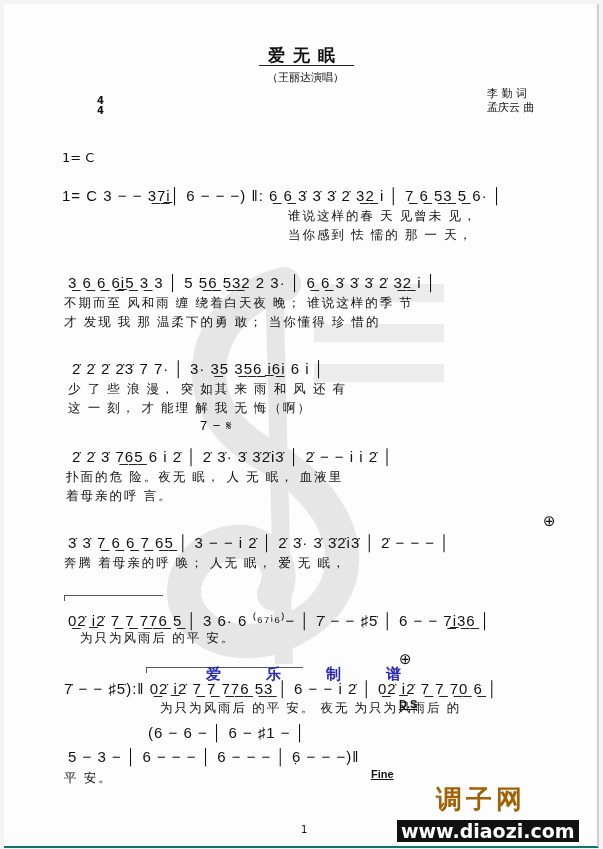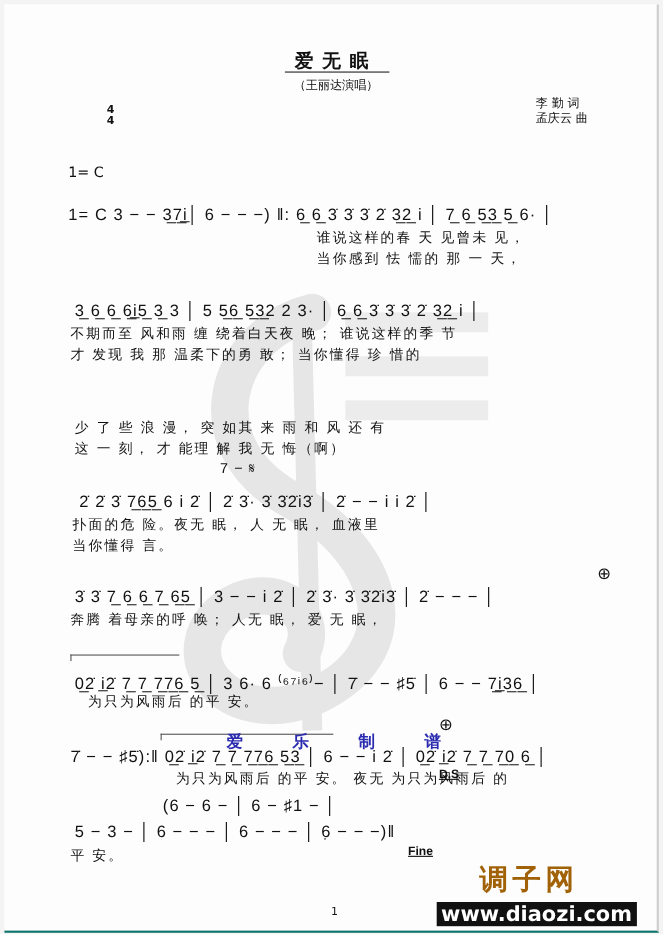--- a/index.html
+++ b/index.html
@@ -27,21 +27,21 @@
     left:0; width:603px; top:66px; text-align:center;
     font-family:"DejaVu Serif", serif; font-size:11px;
   }
   .credit { font-family:"DejaVu Serif", serif; font-size:11px; left:483px; }
   .key { font-size:13px; left:58px; top:98px;margin-top:48px; }
   .timesig { left:93px; top:92px; font-size:10px; font-weight:bold; line-height:10px; text-align:center; }
   .line {
     font-family:"Liberation Sans", sans-serif; font-size:15px; letter-spacing:1px;
   }
   .lyric {
-    font-family:Liberation Sans, sans-serif; font-size:12.5px; letter-spacing:2px;
+    font-family:Liberation Serif, serif; font-size:12.5px; letter-spacing:2px;
   }
   .annot { font-family:"Liberation Sans", sans-serif; font-size:11px; font-weight:bold;text-decoration:underline; }
   .blue { color:#2b2bb0; font-family:"DejaVu Serif", serif; font-size:15px; font-weight:bold; }
   .logo-cn { font-family:"DejaVu Sans", sans-serif; font-weight:bold; font-size:26px; letter-spacing:4px; color:#a16207; }
   .logo-url {
     font-family:"DejaVu Sans", sans-serif; font-weight:bold; font-size:19px;
     background:#111; color:#fff; padding:0 4px; letter-spacing:0px;
   }
   .pageno { font-size:10px; }
   .coda { font-size:15px; }
@@ -72,27 +72,28 @@
 
 
   <div class="abs line" style="left:58px; top:183px">1= C 3 − − 3̲7̲i̲│ 6 − − −) ‖: 6̲ 6̲ 3̇ 3̇ 3̇ 2̇ 3̲2̲ i │ 7̲ 6̲ 5̲3̲ 5̲ 6· │</div>
   <div class="abs lyric" style="left:284px; top:204px">谁说这样的春    天 见曾未   见，</div>
   <div class="abs lyric" style="left:284px; top:223px">当你感到  怯  懦的 那  一  天，</div>
 
   <div class="abs line" style="left:64px; top:270px">3̲ 6̲ 6̲ 6̲i̲5̲ 3̲ 3   │ 5  5̲6̲ 5̲3̲2  2 3· │ 6̲ 6̲ 3̇ 3̇ 3̇ 2̇ 3̲2̲ i │</div>
   <div class="abs lyric" style="left:60px; top:291px">不期而至 风和雨  缠 绕着白天夜 晚；   谁说这样的季   节</div>
   <div class="abs lyric" style="left:60px; top:310px">才  发现 我  那 温柔下的勇    敢；   当你懂得  珍  惜的</div>
 
+  <div class="abs line" style="left:68px; top:356px">2̇  2̇  2̇  2̇3̇ 7  7· │ 3·  3̲5 3̲5̲6̲ i̲6̲i  6  i │</div>
   <div class="abs lyric" style="left:64px; top:377px">少 了 些 浪      漫，   突  如其 来  雨 和  风 还  有</div>
   <div class="abs lyric" style="left:64px; top:396px">这    一      刻，     才  能理 解  我 无  悔（啊）</div>
   <div class="abs line" style="left:196px; top:414px; font-size:13px">7 − 𝄋</div>
 
   <div class="abs line" style="left:68px; top:444px">2̇ 2̇ 3̇ 7̲6̲5̲ 6  i 2̇ │ 2̇ 3̇·   3̇   3̇2̇i3̇ │ 2̇  −  −  i i 2̇ │</div>
   <div class="abs lyric" style="left:62px; top:465px">扑面的危    险。夜无   眠，       人 无   眠，        血液里</div>
-  <div class="abs lyric" style="left:62px; top:484px">当你懂得    言。</div>
+  <div class="abs lyric" style="left:62px; top:484px">着母亲的呼    言。</div>
 
   <div class="abs coda" style="left:539px; top:508px">⊕</div>
   <div class="abs line" style="left:64px; top:530px">3̇ 3̇  7̲ 6̲ 6̲ 7̲ 6̲5̲ │ 3 − − i 2̇ │ 2̇ 3̇·  3̇  3̇2̇i3̇ │ 2̇ − − − │</div>
   <div class="abs lyric" style="left:60px; top:551px">奔腾 着母亲的呼    唤；     人无  眠，      爱 无    眠，</div>
 
   <div class="abs" style="left:60px; top:591px; width:98px; border-top:1px solid #555; height:5px; border-left:1px solid #555;"></div>
   <div class="abs line" style="left:64px; top:606px">0̲2̇ i̲2̇ 7̲ 7̲ 7̲7̲6̲ 5̲ │ 3  6·   6 ⁽⁶⁷ⁱ⁶⁾−  │ 7̇ − − ♯5̇ │ 6 − − 7̲i̲3̲6̲ │</div>
   <div class="abs lyric" style="left:76px; top:626px">为只为风雨后 的平    安。</div>
 
   <div class="abs" style="left:142px; top:663px; width:156px; border-top:1px solid #555; height:5px; border-left:1px solid #555;"></div>

